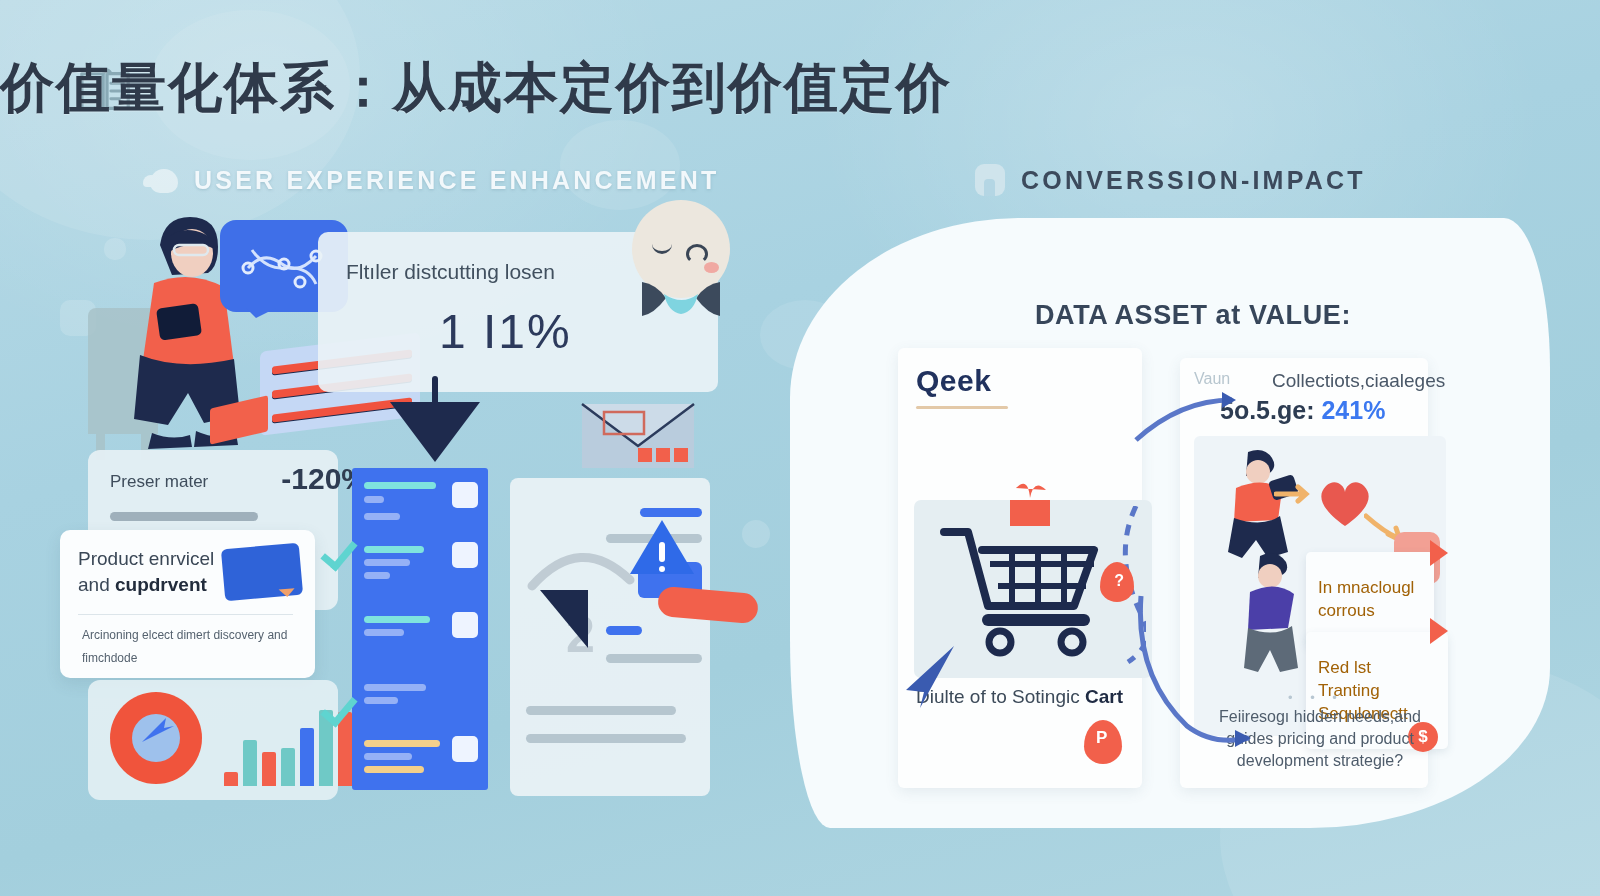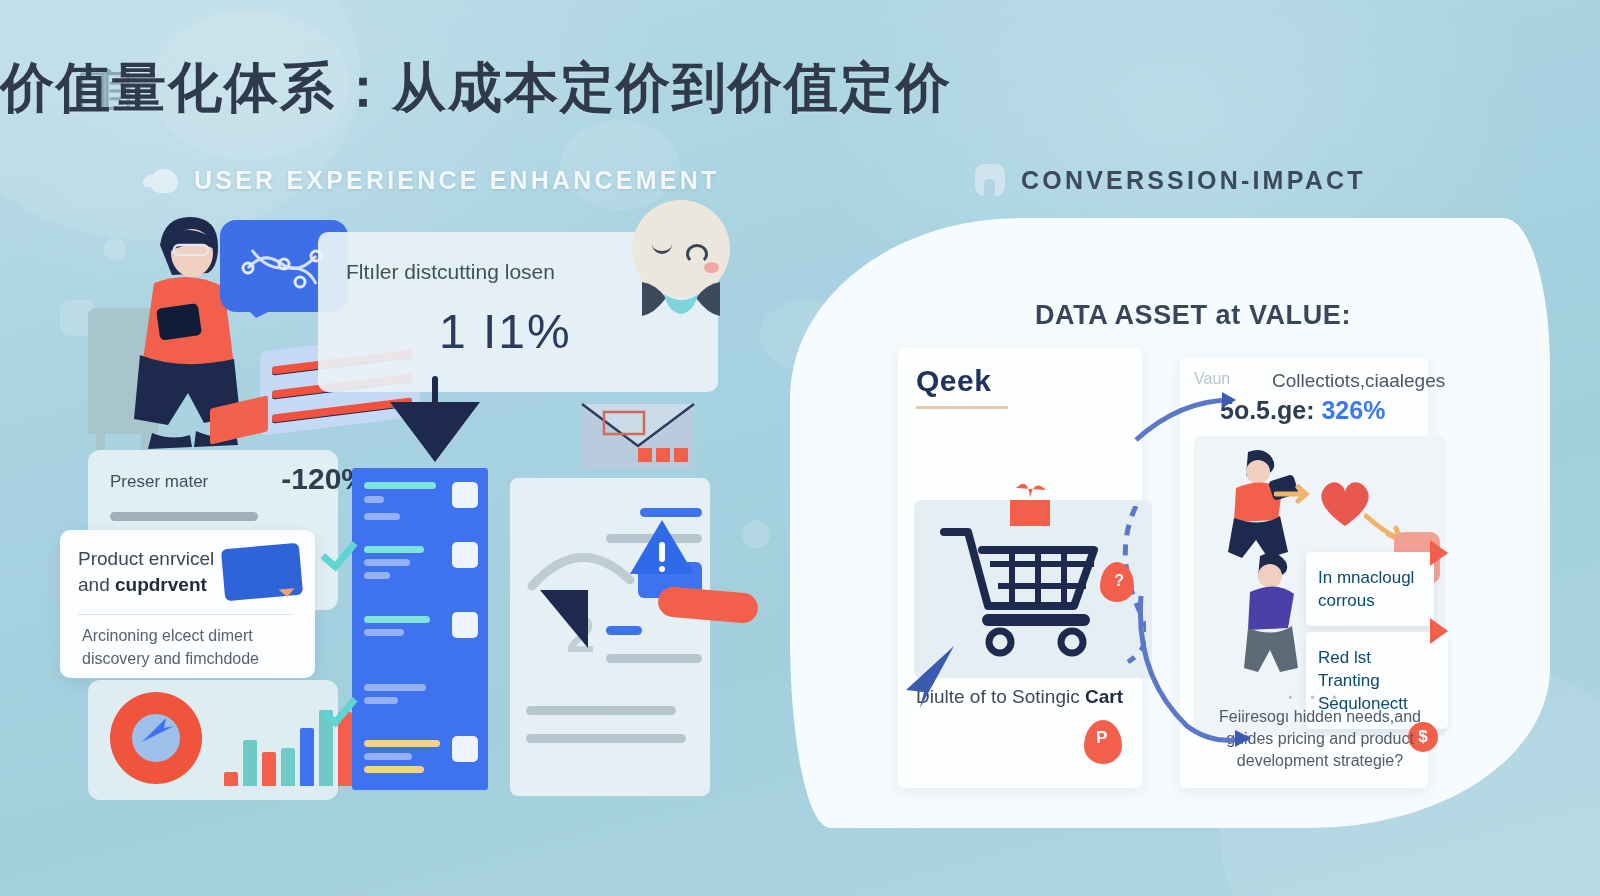--- a/index.html
+++ b/index.html
@@ -96,21 +96,21 @@
   
   .card-product { position:absolute; left:0px; top:340px; width:255px; height:148px;
      background:#fbfdfe; border-radius:10px; box-shadow:0 6px 16px rgba(60,90,110,.12); }
   .card-product .t1 { position:absolute; left:18px; top:16px; width:160px; font-size:19px; color:#3a4756; line-height:26px;}
   .card-product .t1 b { color:#222c3c; }
   .card-product .mini { position:absolute; right:14px; top:16px; width:78px; height:52px; background:#2f63d8;
       border-radius:6px; transform:rotate(-5deg); }
   .card-product .mini:after{ content:""; position:absolute; right:8px; bottom:-9px; border:8px solid transparent;
       border-top-color:#f0a06a; }
   .card-product .rule { position:absolute; left:18px; top:84px; width:215px; height:1px; background:#dce5ea;}
-  .card-product .t2 { position:absolute; left:22px; top:94px; width:215px; font-size:16px; color:#55626f; line-height:23px;}
+  .card-product .t2 { position:absolute; left:22px; top:94px; width:215px; font-size:12px; color:#55626f; line-height:23px;}
 
   
   .card-charts { position:absolute; left:28px; top:490px; width:250px; height:120px;
      background:rgba(232,242,246,0.85); border-radius:12px; }
   .donut { position:absolute; left:22px; top:12px; width:92px; height:92px; border-radius:50%;
      background:conic-gradient(#f0543c 0 100%); }
   .donut:after{ content:""; position:absolute; inset:22px; border-radius:50%; background:#9ec1ec; }
   .donut-arrow { position:absolute; left:48px; top:28px; width:44px; height:44px; }
   .bars { position:absolute; left:136px; bottom:14px; height:80px; display:flex; align-items:flex-end; gap:5px;}
   .bars i { display:block; width:14px; border-radius:2px 2px 0 0; }
@@ -172,21 +172,21 @@
   .card-right { position:absolute; left:1180px; top:358px; width:248px; height:430px;
       background:#fdfefe; border-radius:6px; box-shadow:0 4px 14px rgba(70,100,120,.10);}
   .card-right .k1 { position:absolute; left:14px; top:12px; font-size:16px; color:#b7c6cf;}
   .card-right .k2 { position:absolute; left:92px; top:12px; font-size:19px; color:#4a5868;}
   .card-right .k3 { position:absolute; left:40px; top:38px; font-size:25px; font-weight:700; color:#2d3c52;}
   .card-right .k3 em { font-style:normal; color:#3b78f0; }
   .illo-box { position:absolute; left:14px; top:78px; width:252px; height:300px; background:#eef4f8; border-radius:6px;}
   .heart { position:absolute; left:120px; top:36px; width:62px; height:56px; }
   .thumb { position:absolute; left:200px; top:96px; width:46px; height:52px; background:#f2a094; border-radius:10px;}
   .minicard { position:absolute; background:#fbfdfe; border-radius:5px; box-shadow:0 3px 9px rgba(70,100,120,.13);
-      font-size:17px; color:#0c4a6e; padding:14px 12px; line-height:23px;}
+      font-size:17px; color:#a16207; padding:24px 12px; line-height:23px;}
   .card-right .tail { position:absolute; left:14px; top:348px; width:252px; text-align:center;
       font-size:16px; line-height:22px; color:#4e5c6b;}
   .dots { position:absolute; left:108px; top:332px; color:#b8c7d2; letter-spacing:7px; font-size:13px;}
   .dollar { position:absolute; right:8px; top:286px; width:30px; height:30px; background:#f2604b; border-radius:50%;
       color:#fff; font-weight:700; font-size:17px; display:flex; align-items:center; justify-content:center;}
 </style>
 </head>
 <body>
 
 <div class="stage">
@@ -396,21 +396,21 @@
     <div class="foot-t">
       <span>Diulte of to Sotingic </span><b>Cart</b>
     </div>
     <div class="pin"></div>
   </div>
 
   <div class="card-right">
     <div class="k1">Vaun</div>
     <div class="k2">Collectiots,ciaaleges</div>
     <div class="k3">
-      <span>5o.5.ge: </span><em>326%</em>
+      <span>5o.5.ge: </span><em>241%</em>
     </div>
 
     <div class="illo-box">
       <svg style="position:absolute;left:18px;top:10px;width:96px;height:120px;">
         <path d="M36 6 q16 -6 24 6 q6 10 -4 16 l-22 2z" fill="#1e2a4d"></path>
         <circle cx="46" cy="26" r="12" fill="#f0cfc0"></circle>
         <path d="M24 42 q28 -12 46 2 l-4 30 l-44 2z" fill="#f2604b"></path>
         <path d="M22 72 q28 10 46 -2 l8 36 l-20 6 l-12 -18 l-14 18 l-14 -6z" fill="#1e2a4d"></path>
         <rect x="56" y="36" width="26" height="20" rx="4" fill="#1e2a4d" transform="rotate(-18 56 36)"></rect>
       </svg>

